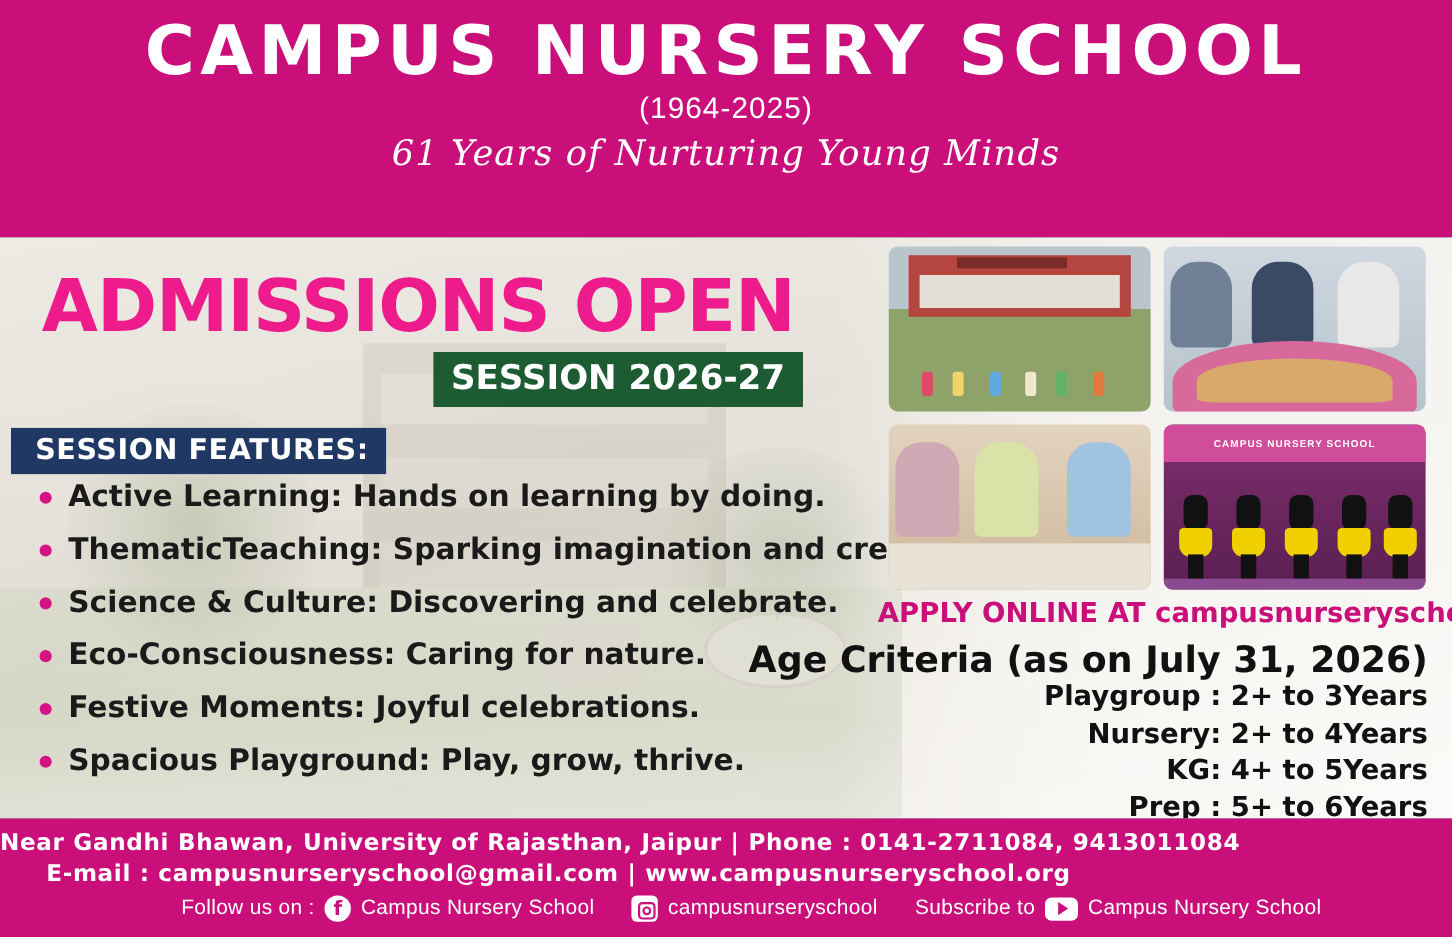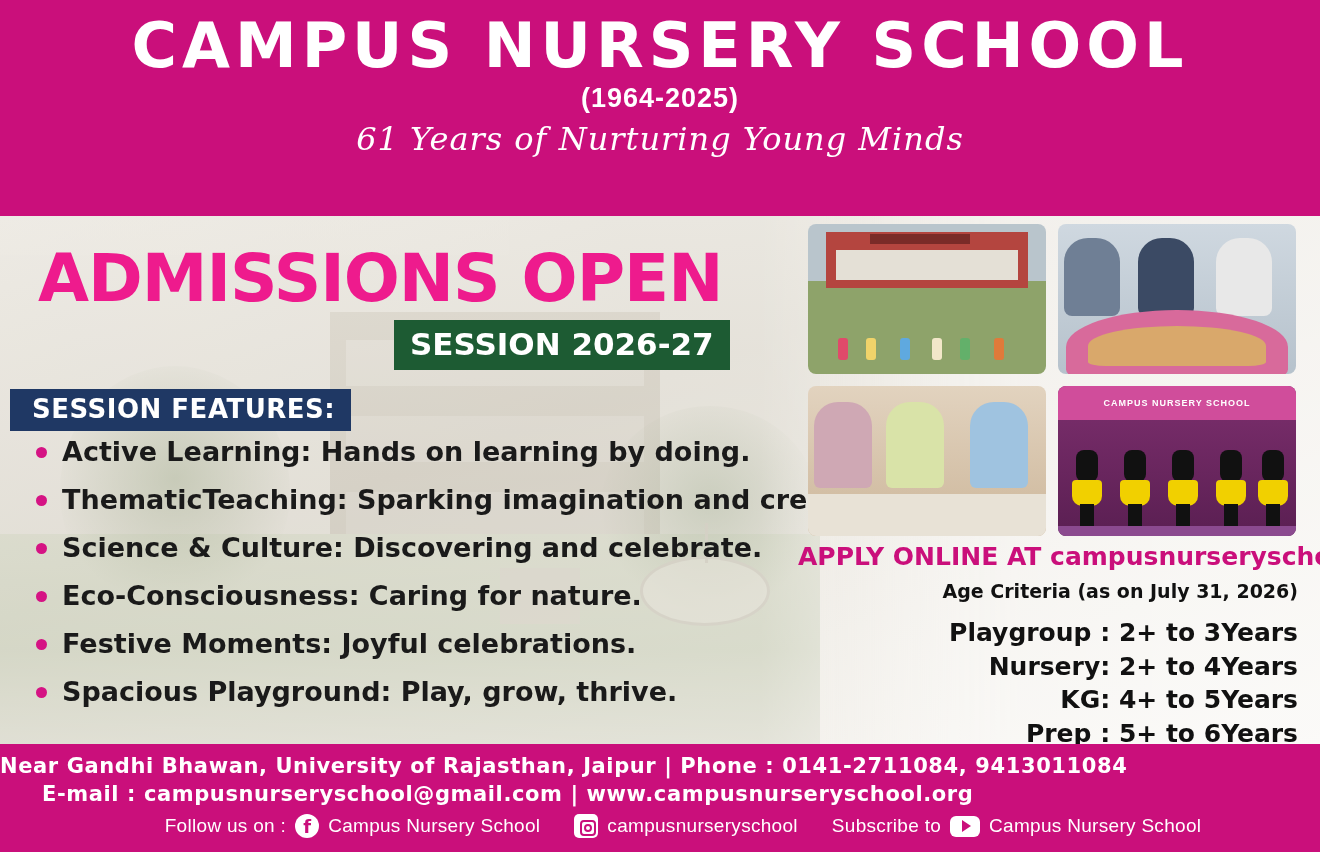--- a/index.html
+++ b/index.html
@@ -30,21 +30,21 @@
     font-size: 62px;
     font-weight: bold;
     color: #ffffff;
     letter-spacing: 5px;
     line-height: 1.15;
     white-space: nowrap;
   }
   .years-range {
     font-family: "Liberation Sans", sans-serif;
     font-size: 27px;
-    font-weight: bold;
+    font-weight: normal;
     color: #ffffff;
     letter-spacing: 1px;
     margin-top: 2px;
   }
   .tagline {
     font-family: "DejaVu Serif", serif;
     font-style: italic;
     font-size: 32px;
     color: #ffffff;
     margin-top: 6px;
@@ -228,21 +228,21 @@
     text-align: right;
     font-family: "DejaVu Sans", sans-serif;
     font-size: 25px;
     font-weight: bold;
     color: #ca0f7b;
     white-space: nowrap;
   }
   .age-criteria-title {
     position: absolute; right: 22px; top: 364px;
     font-family: "DejaVu Sans", sans-serif;
-    font-size: 19px;
+    font-size: 33px;
     font-weight: bold;
     color: #111111;
     white-space: nowrap;
   }
   .age-rows {
     position: absolute; right: 22px; top: 400px;
     text-align: right;
   }
   .age-rows div {
     font-family: "DejaVu Sans", sans-serif;

